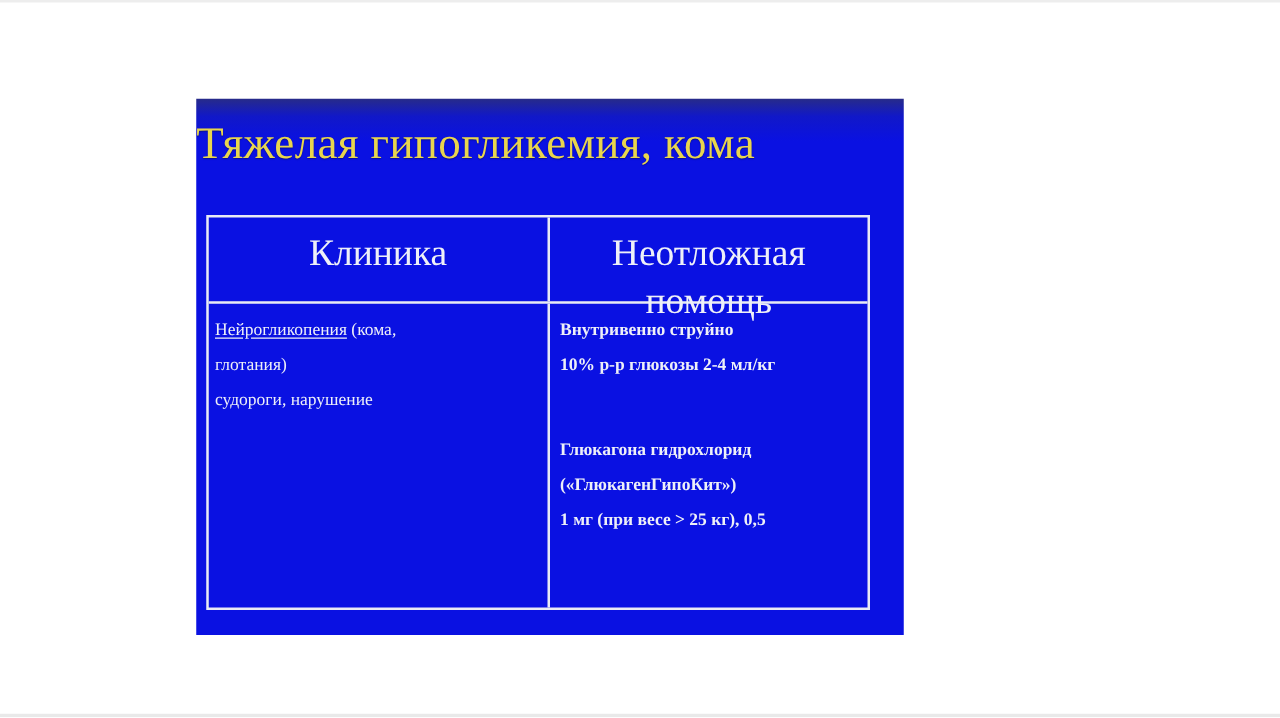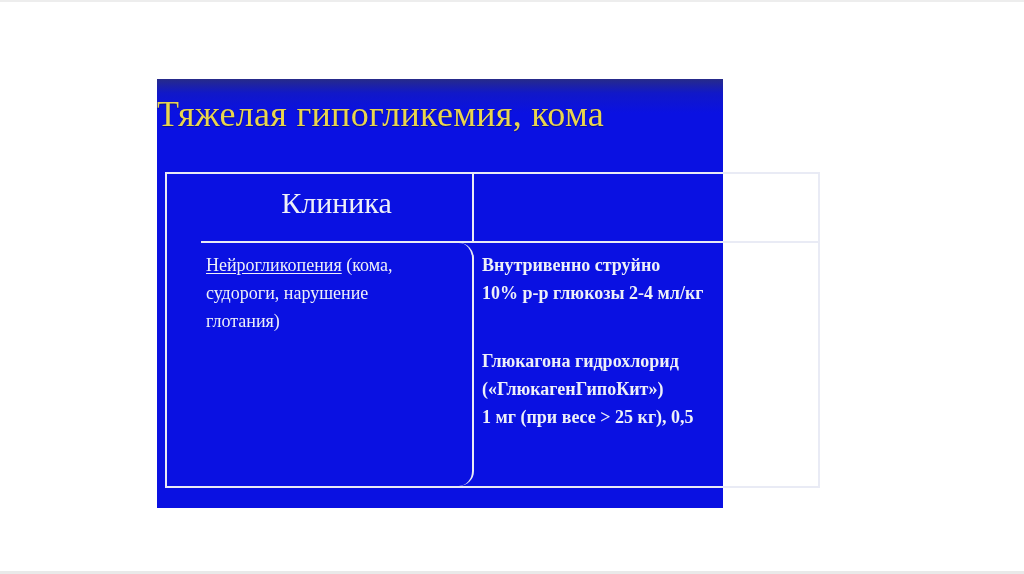--- a/index.html
+++ b/index.html
@@ -37,26 +37,25 @@
     line-height: 44px;
     letter-spacing: 0.3px;
     color: #e8d54e;
     text-shadow: 0 1px 1px rgba(0,0,0,0.35);
   }
 
   .tbl {
     position: absolute;
     left: 8px;
     top: 93px;
-    width: 655px;
+    width: 531px;
     height: 316px;
     border: 2px solid #e9ebf5;
     display: flex;
     flex-direction: column;
-    padding-left: 34px;
   }
 
   .thead {
     display: flex;
     height: 69px;
     flex: none;
     border-bottom: 2px solid #e9ebf5;
   }
 
   .th {
@@ -66,24 +65,23 @@
     padding-top: 10px;
     text-align: center;
   }
   .th.left { width: 273px; flex: none; border-right: 2px solid #e9ebf5; }
   .th.right { flex: 1; }
 
   .tbody { display: flex; flex: 1; min-height: 0; }
 
   .td {
     color: #eef0f8;
-    font-size: 18px;
+    font-size: 14px;
     line-height: 28px;
     padding-top: 8px;
-    border-radius: 15px;
   }
   .td.left { width: 273px; flex: none; border-right: 2px solid #e9ebf5; padding-left: 5px; padding-right: 4px; }
   .td.right { flex: 1; padding-left: 8px; padding-right: 4px; font-weight: bold; }
 
   .tline { min-height: 28px; }
   .tline.gap { height: 40px; }
 
   .u { text-decoration: underline; text-underline-offset: 2px; }
 </style>
 </head>
@@ -91,28 +89,29 @@
 
 <div class="page">
   <div class="edge top"></div>
 
   <div class="slide">
     <div class="slide-title">Тяжелая гипогликемия, кома</div>
 
     <div class="tbl">
       <div class="thead">
         <div class="th left">Клиника</div>
+        <div class="th right">Неотложная помощь</div>
       </div>
 
       <div class="tbody">
         <div class="td left">
           <div class="tline"><span class="u">Нейрогликопения</span><span> (кома,</span></div>
           <div>
+              <div class="tline">глотания)</div>
               <div class="tline">судороги, нарушение</div>
-              <div class="tline">глотания)</div>
             </div>
         </div>
 
         <div class="td right">
           <div>
               <div class="tline">Внутривенно струйно</div>
               <div class="tline">10% р-р глюкозы 2-4 мл/кг</div>
               <div class="tline gap"></div>
               <div class="tline">Глюкагона гидрохлорид</div>
               <div class="tline">(«ГлюкагенГипоКит»)</div>

